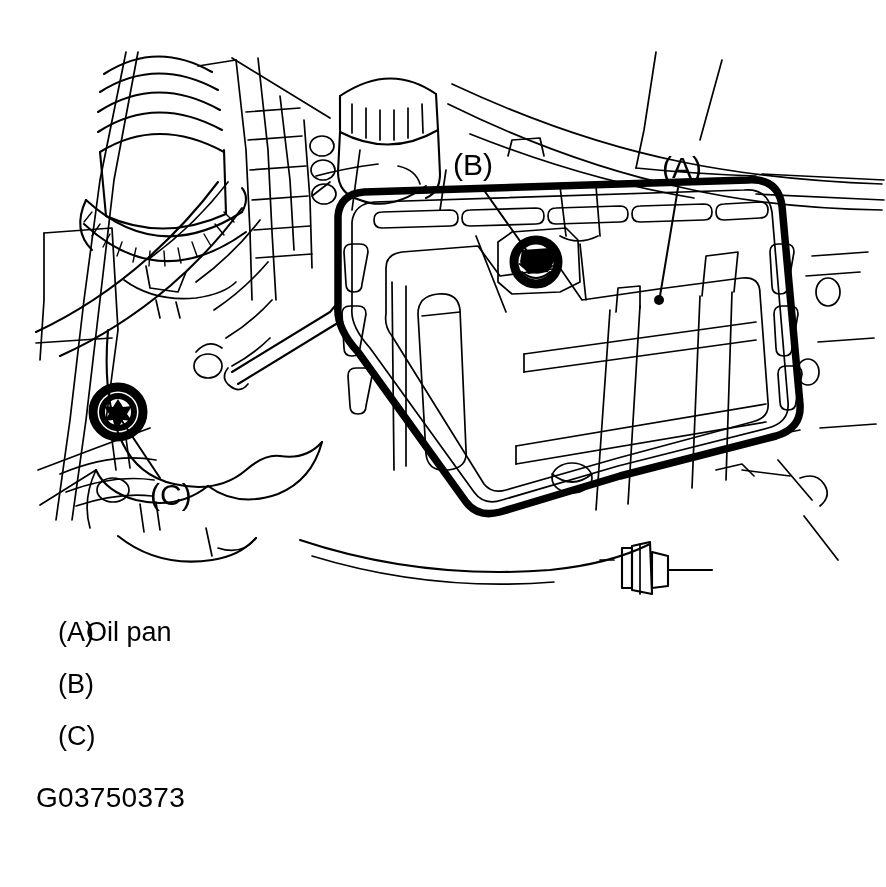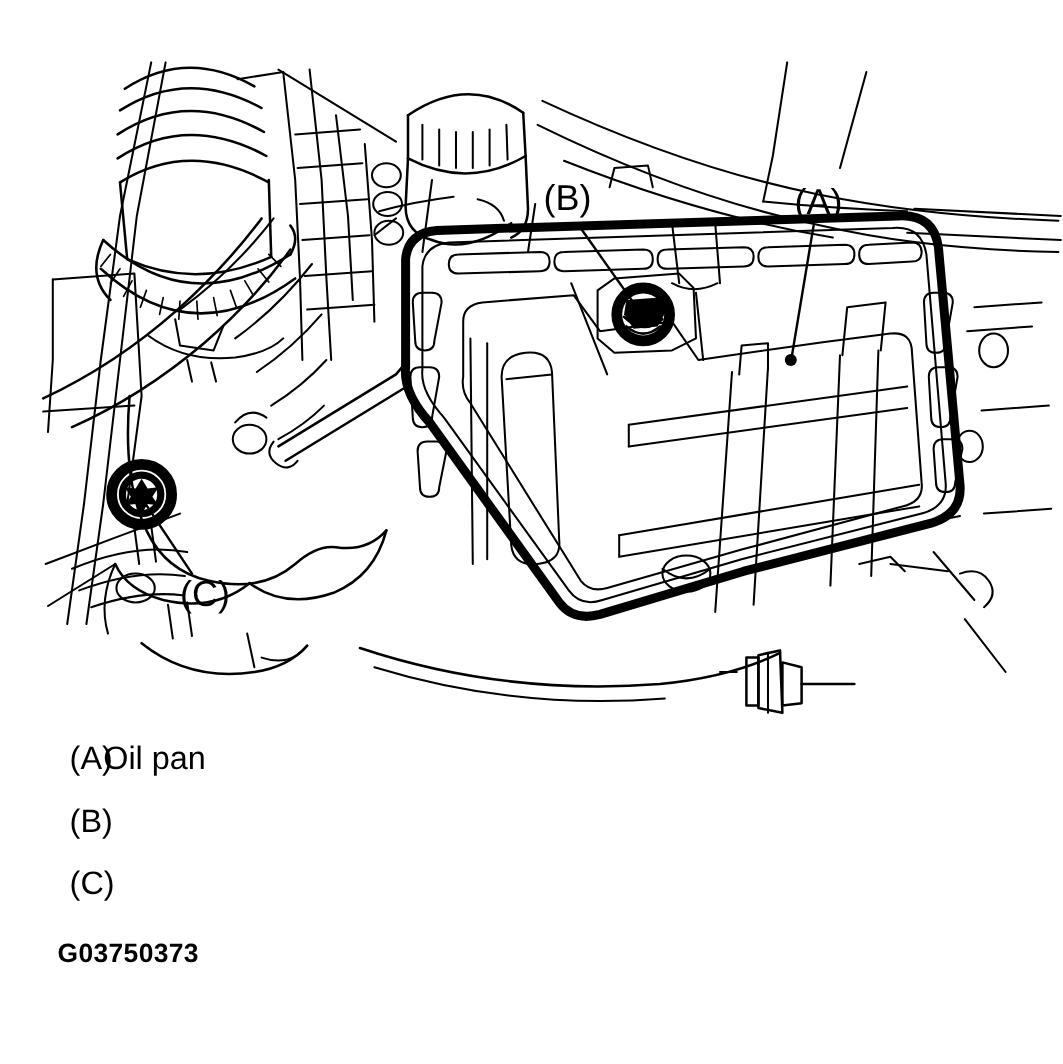--- a/index.html
+++ b/index.html
@@ -61,24 +61,24 @@
   }
   .legend-text {
     font-size: 27px;
     line-height: 52px;
     white-space: nowrap;
   }
 
   
   #figure-id {
     position: absolute;
-    left: 48px;
+    left: 36px;
     top: 782px;
-    font-size: 22px;
-    font-weight: bold;
+    font-size: 28px;
+    font-weight: normal;
     letter-spacing: 0.3px;
     white-space: nowrap;
   }
 
   
   .ln      { fill: none; stroke: #000; stroke-width: 2.1; stroke-linecap: round; stroke-linejoin: round; }
   .ln-thin { fill: none; stroke: #000; stroke-width: 1.7; stroke-linecap: round; stroke-linejoin: round; }
   .ln-hair { fill: none; stroke: #000; stroke-width: 1.4; stroke-linecap: round; stroke-linejoin: round; }
   .ln-gasket { fill: none; stroke: #000; stroke-width: 7.5; stroke-linecap: round; stroke-linejoin: round; }
   .ln-lead { fill: none; stroke: #000; stroke-width: 2.0; stroke-linecap: round; }

